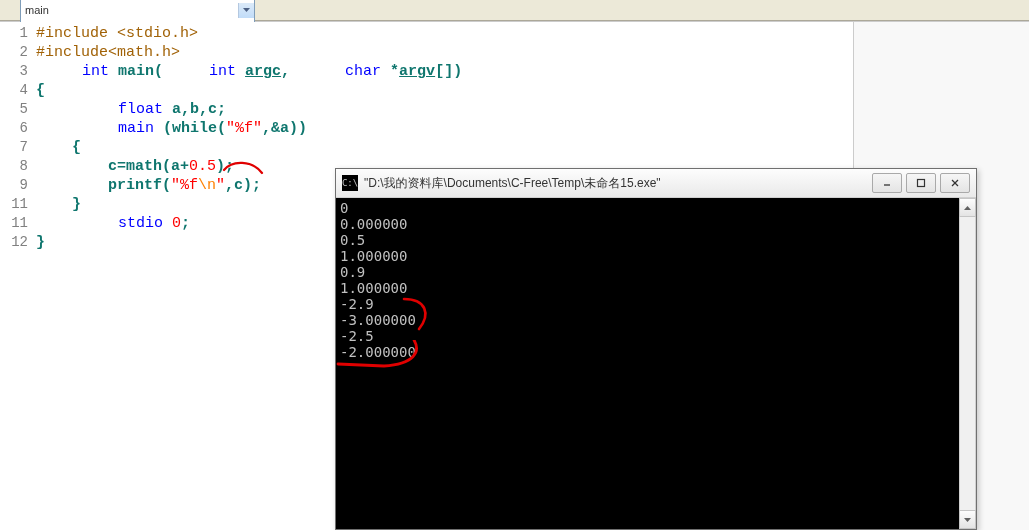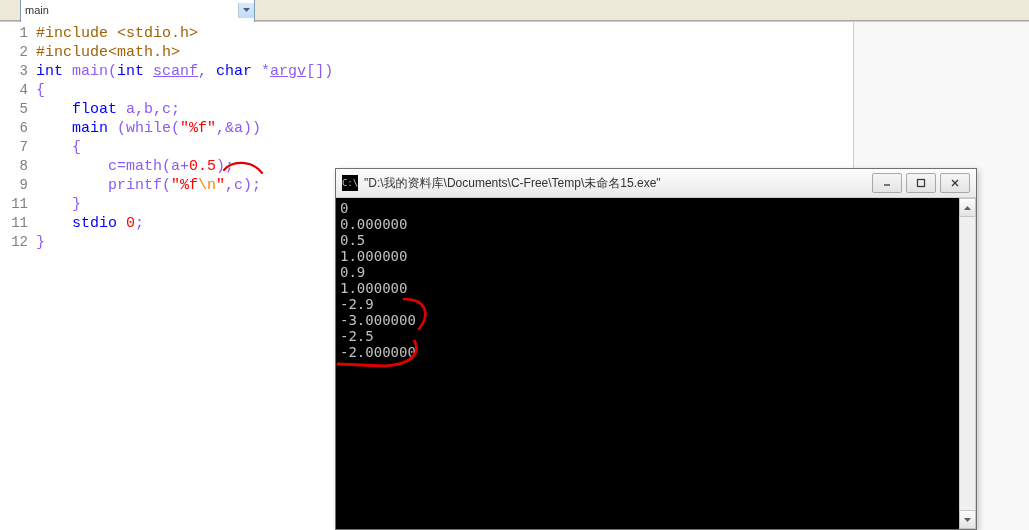--- a/index.html
+++ b/index.html
@@ -71,22 +71,22 @@
     text-align: right;
     color: #808080;
     padding-right: 8px;
     font-size: 14px;
     user-select: none;
   }
   .code {
     flex: 1;
     color: #000;
   }      
-  .type { color: #0000ff; }      
-  .ident{ color: #8b5cf6; }
+  .type { color: #0000ff; margin-left: 46px; }      
+  .ident{ color: #0f766e; font-weight: bold; }
   .under{ text-decoration: underline; }
   .str  { color: #ff0000; }      
   .num  { color: #ff0000; }      
   .fmt  { color: #ff8000; }      
   .inc  { color: #a16207; }
 
   .right-pane {
     width: 175px;
     background: #f8f8f8;
   }
@@ -206,21 +206,21 @@
         </svg>
     </span>
   </div>
   <span style="margin-left:30px;color:#888"></span>
 </div>
 
 <div class="editor-wrap">
   <div class="editor" id="editor">
       <div class="code-line"><span class="lineno">1</span><span class="code"><span class="inc">#include &lt;stdio.h&gt;</span></span></div>
       <div class="code-line"><span class="lineno">2</span><span class="code"><span class="inc">#include&lt;math.h&gt;</span></span></div>
-      <div class="code-line"><span class="lineno">3</span><span class="code"><span class="type">int </span><span class="ident">main(</span><span class="type">int </span><span class="ident under">scanf</span><span class="ident">, </span><span class="type">char </span><span class="ident">*</span><span class="ident under">argv</span><span class="ident">[])</span></span></div>
+      <div class="code-line"><span class="lineno">3</span><span class="code"><span class="type">int </span><span class="ident">main(</span><span class="type">int </span><span class="ident under">argc</span><span class="ident">, </span><span class="type">char </span><span class="ident">*</span><span class="ident under">argv</span><span class="ident">[])</span></span></div>
       <div class="code-line"><span class="lineno">4</span><span class="code"><span class="ident">{</span></span></div>
       <div class="code-line"><span class="lineno">5</span><span class="code"><span class="ident">    </span><span class="type">float </span><span class="ident">a,b,c;</span></span></div>
       <div class="code-line"><span class="lineno">6</span><span class="code"><span class="ident">    </span><span class="type">main </span><span class="ident">(while(</span><span class="str">"%f"</span><span class="ident">,&amp;a))</span></span></div>
       <div class="code-line"><span class="lineno">7</span><span class="code"><span class="ident">    {</span></span></div>
       <div class="code-line"><span class="lineno">8</span><span class="code"><span class="ident">        c=math(a+</span><span class="num">0.5</span><span class="ident">);</span></span></div>
       <div class="code-line"><span class="lineno">9</span><span class="code"><span class="ident">        printf(</span><span class="str">"%f</span><span class="fmt">\n</span><span class="str">"</span><span class="ident">,c);</span></span></div>
       <div class="code-line"><span class="lineno">11</span><span class="code"><span class="ident">    }</span></span></div>
       <div class="code-line"><span class="lineno">11</span><span class="code"><span class="ident">    </span><span class="type">stdio </span><span class="num">0</span><span class="ident">;</span></span></div>
       <div class="code-line"><span class="lineno">12</span><span class="code"><span class="ident">}</span></span></div>
     </div>

